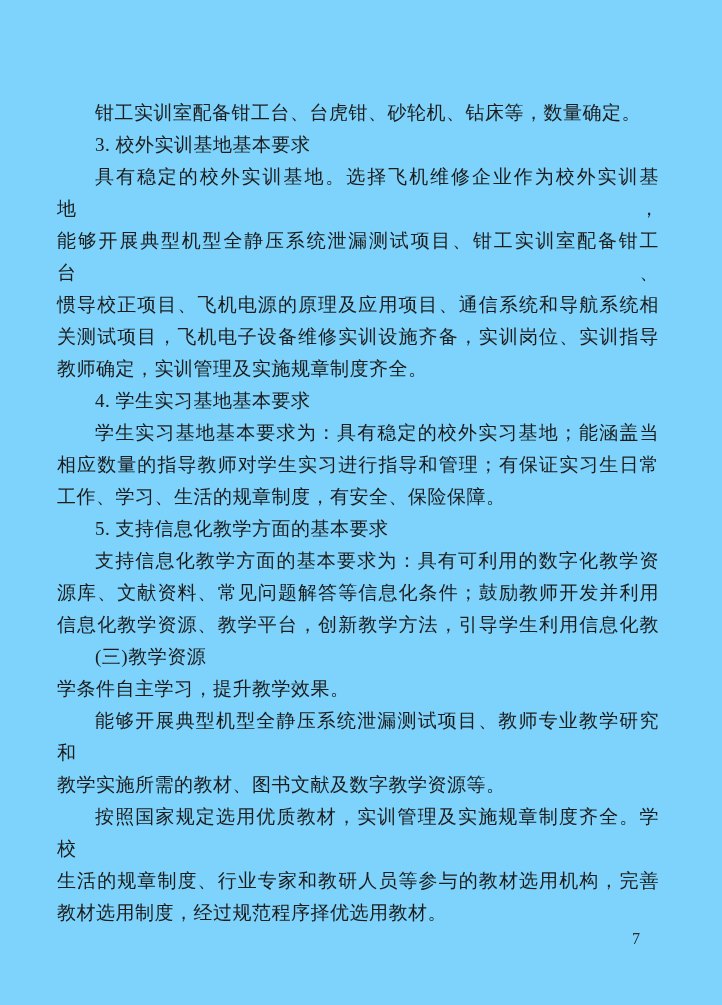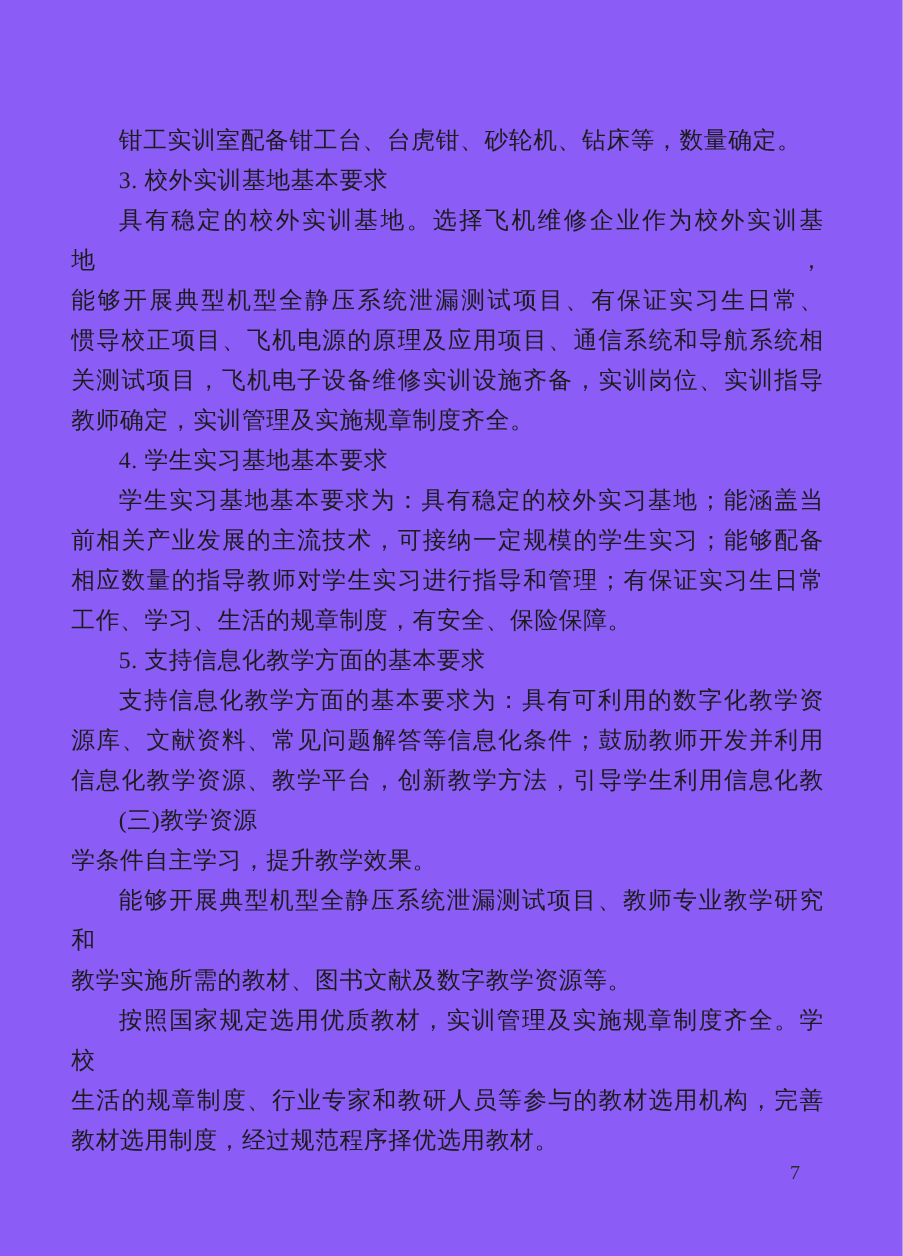--- a/index.html
+++ b/index.html
@@ -13,21 +13,21 @@
     position: relative;
     overflow: hidden;
     font-family: "Liberation Serif", "DejaVu Serif", serif;
     color: #1c1c1c;
   }
   .page {
     position: absolute;
     left: 0; top: 0;
     width: 722px;
     height: 1005px;
-    background: #8b5cf6;
+    background: #7dd3fc;
   }
   .doc-body {
     position: absolute;
     left: 57px;
     top: 97px;
     width: 602px;
     font-size: 19px;
     line-height: 32px;
     letter-spacing: 0.5px;
     color: #1c1c1c;
@@ -57,27 +57,26 @@
   }
 </style>
 </head>
 <body>
 
 <div class="page">
   <div class="doc-body">
       <div class="line indent">钳工实训室配备钳工台、台虎钳、砂轮机、钻床等，数量确定。</div>
       <div class="line indent">3. 校外实训基地基本要求</div>
       <div class="line indent justify">具有稳定的校外实训基地。选择飞机维修企业作为校外实训基地，</div>
-      <div class="line justify">能够开展典型机型全静压系统泄漏测试项目、有保证实习生日常、</div>
+      <div class="line justify">能够开展典型机型全静压系统泄漏测试项目、钳工实训室配备钳工台、</div>
       <div class="line justify">惯导校正项目、飞机电源的原理及应用项目、通信系统和导航系统相</div>
       <div class="line justify">关测试项目，飞机电子设备维修实训设施齐备，实训岗位、实训指导</div>
       <div class="line">教师确定，实训管理及实施规章制度齐全。</div>
       <div class="line indent">4. 学生实习基地基本要求</div>
       <div class="line indent justify">学生实习基地基本要求为：具有稳定的校外实习基地；能涵盖当</div>
-      <div class="line justify">前相关产业发展的主流技术，可接纳一定规模的学生实习；能够配备</div>
       <div class="line justify">相应数量的指导教师对学生实习进行指导和管理；有保证实习生日常</div>
       <div class="line">工作、学习、生活的规章制度，有安全、保险保障。</div>
       <div class="line indent">5. 支持信息化教学方面的基本要求</div>
       <div class="line indent justify">支持信息化教学方面的基本要求为：具有可利用的数字化教学资</div>
       <div class="line justify">源库、文献资料、常见问题解答等信息化条件；鼓励教师开发并利用</div>
       <div class="line justify">信息化教学资源、教学平台，创新教学方法，引导学生利用信息化教</div>
       <div class="line indent">(三)教学资源</div>
       <div class="line">学条件自主学习，提升教学效果。</div>
       <div class="line indent justify">能够开展典型机型全静压系统泄漏测试项目、教师专业教学研究和</div>
       <div class="line">教学实施所需的教材、图书文献及数字教学资源等。</div>

